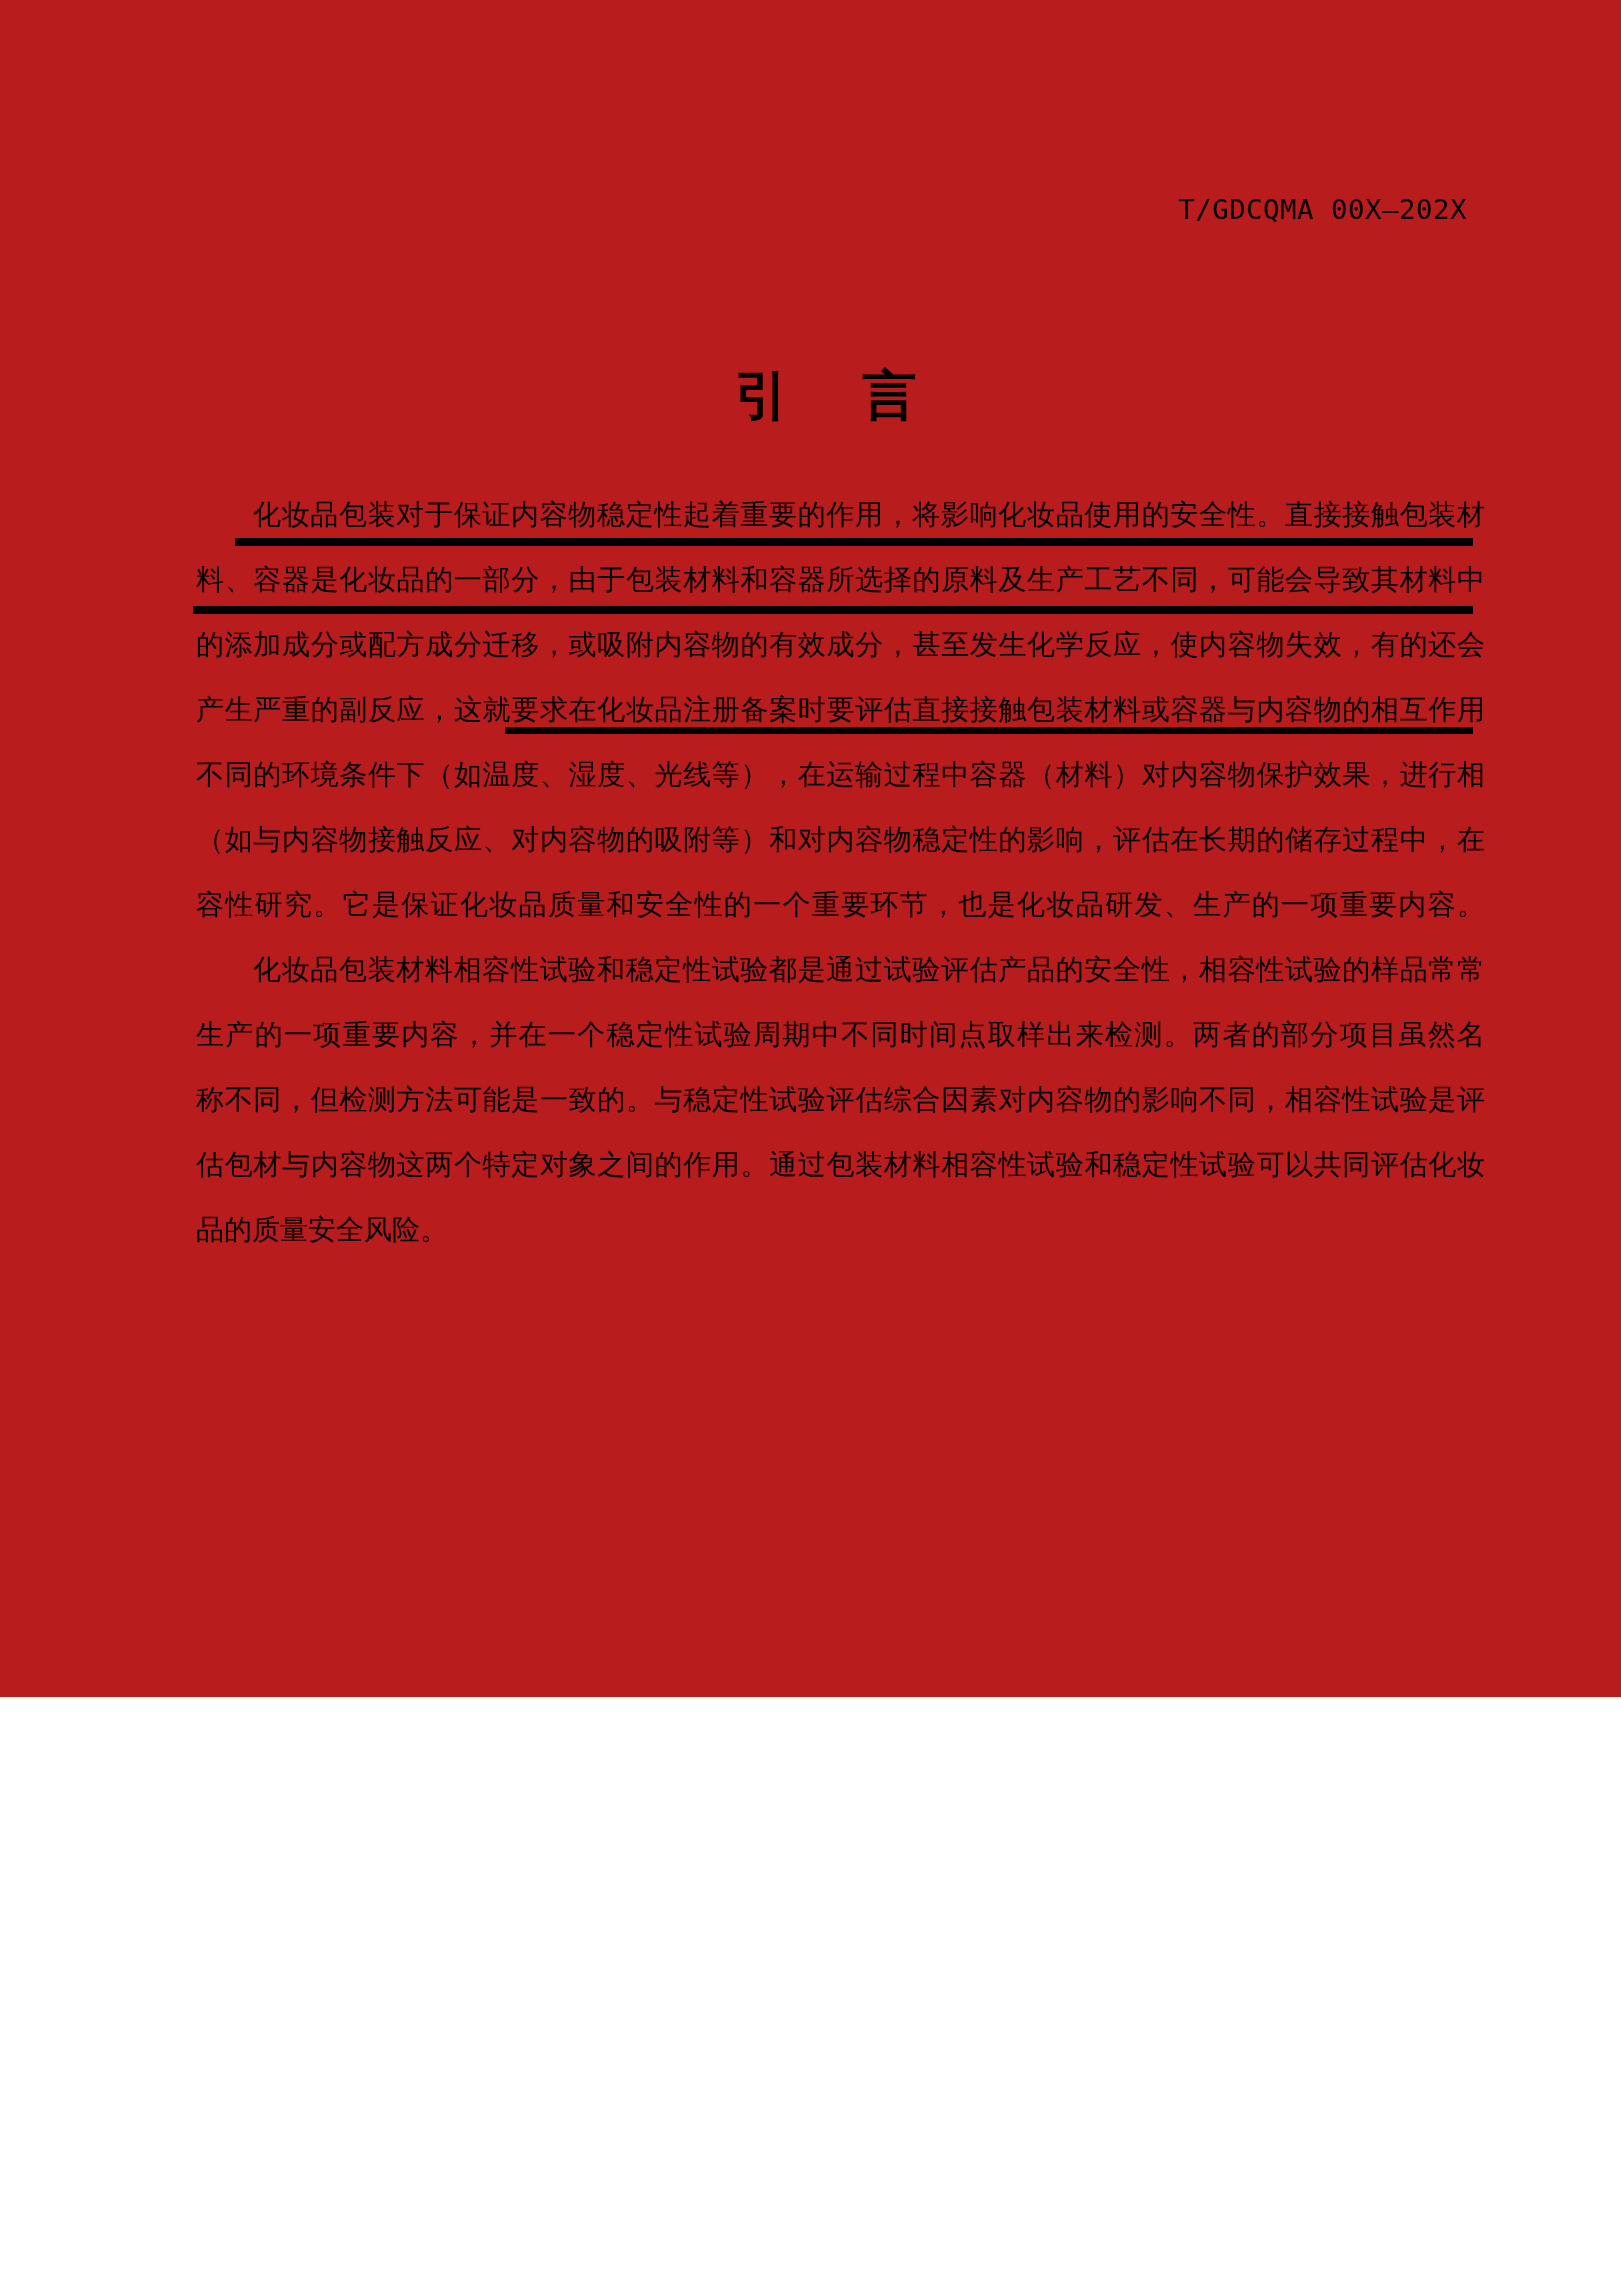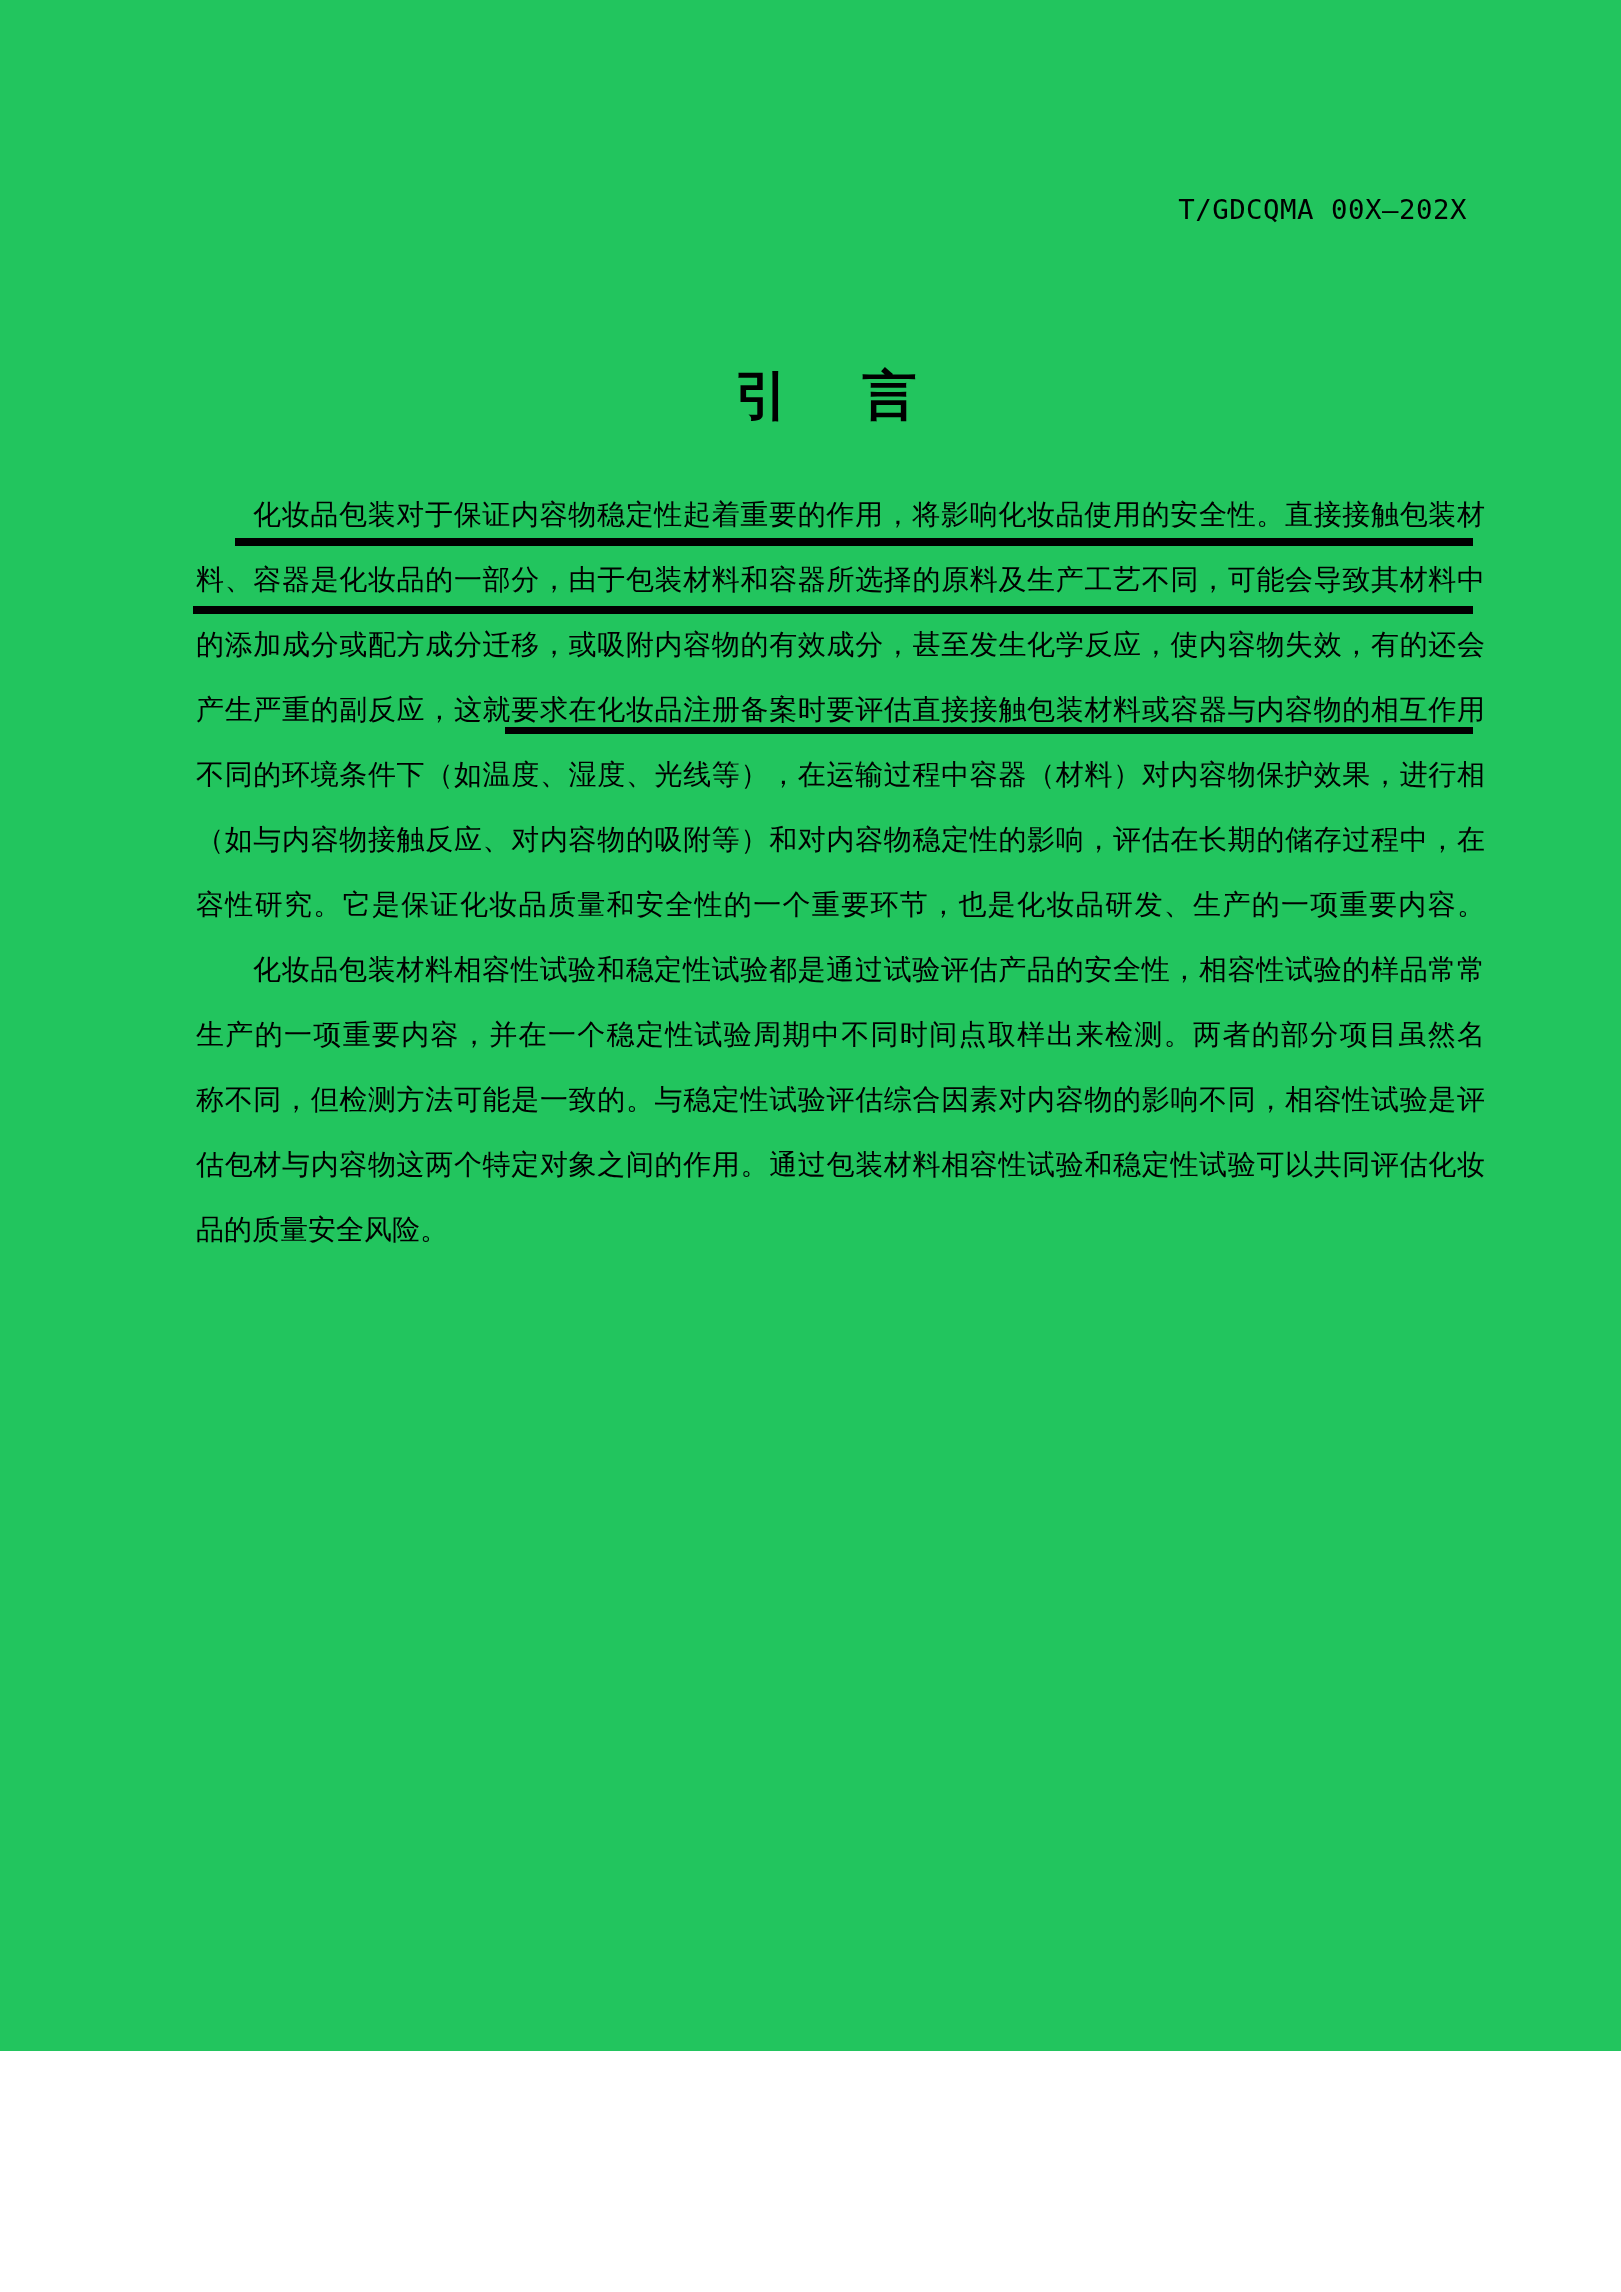--- a/index.html
+++ b/index.html
@@ -3,22 +3,22 @@
 <meta charset="utf-8">
 <style>
   html, body {
     margin: 0;
     padding: 0;
     background: #ffffff;
   }
   #page {
     position: relative;
     width: 1621px;
-    height: 2051px;
-    background: #22c55e;
+    height: 1697px;
+    background: #b91c1c;
     overflow: hidden;
     font-family: "Liberation Serif", serif;
     color: #000000;
   }
   
   .doc-code {
     position: absolute;
     top: 194px;
     left: 0;
     width: 1467px;

